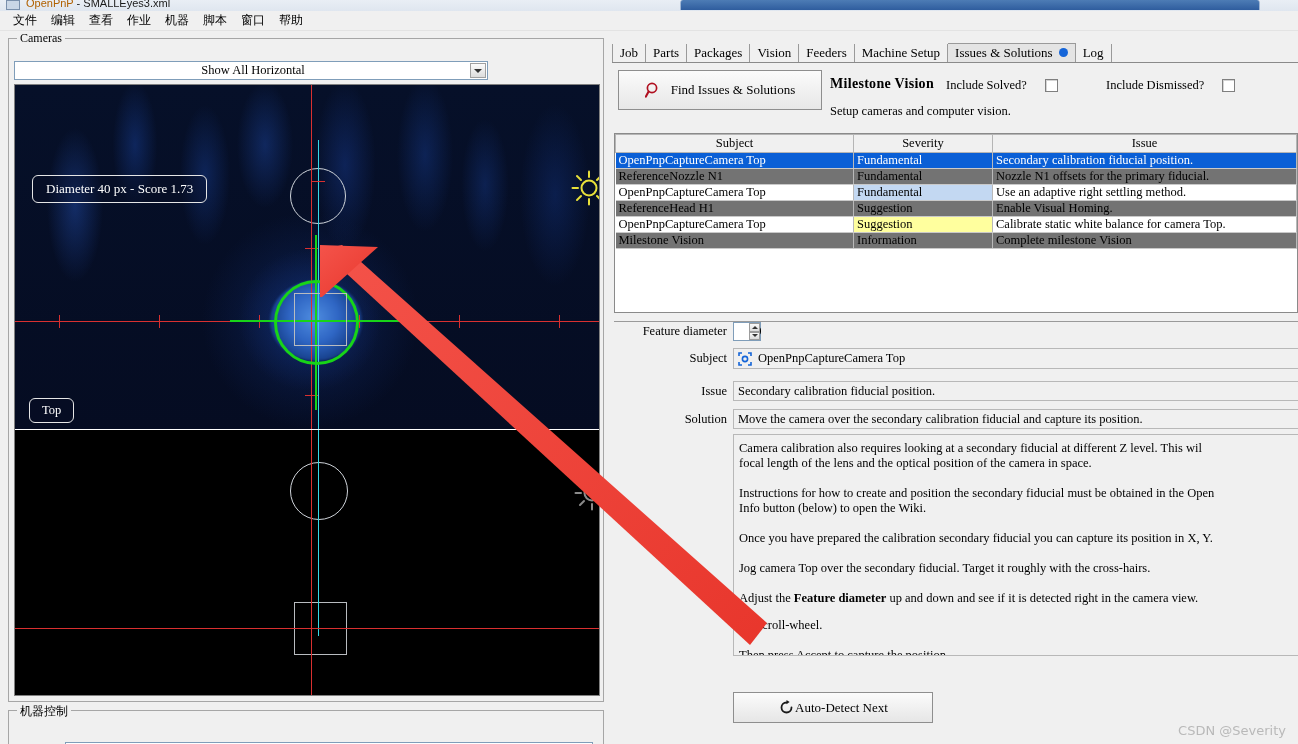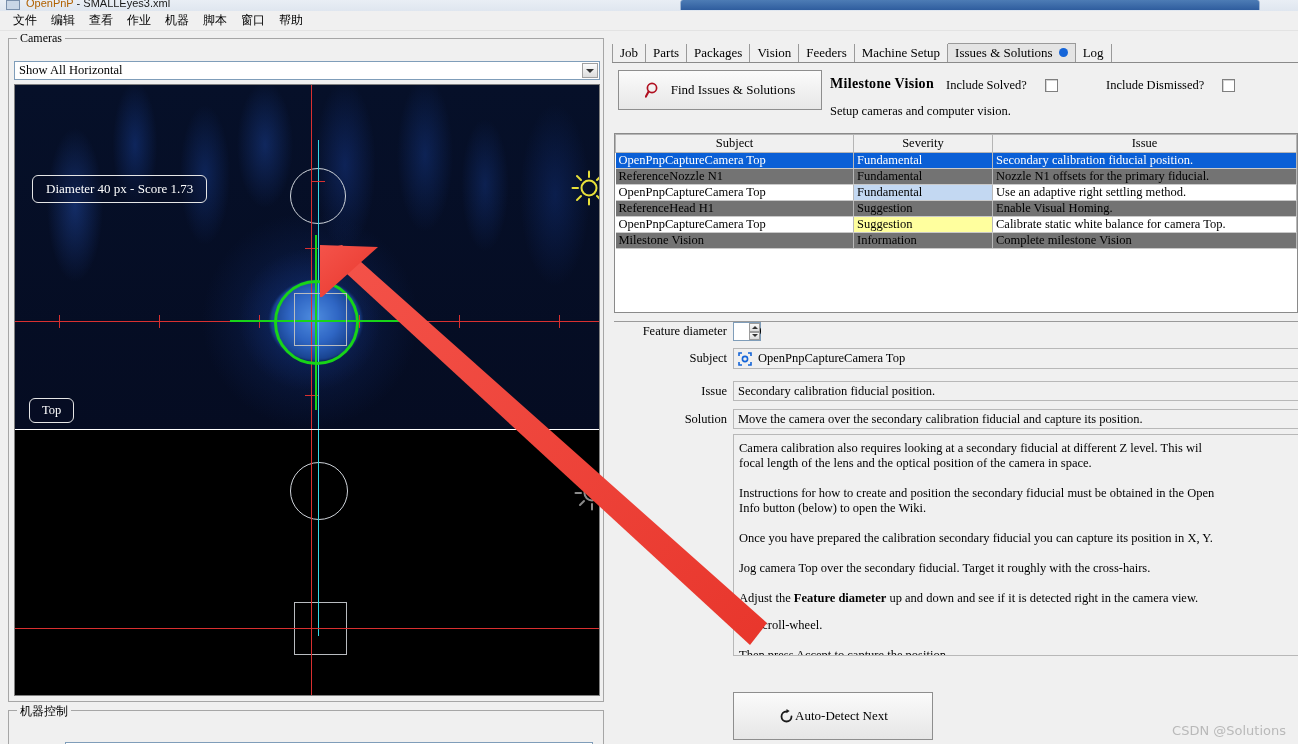--- a/index.html
+++ b/index.html
@@ -80,21 +80,21 @@
     position: absolute; right: 1px; top: 1px; width: 16px; height: 15px;
     background: linear-gradient(#fcfcfc, #dcdcdc);
     border: 1px solid #a0a0a0;
     display: flex; align-items: center; justify-content: center;
   }
   .combo .arrow-btn::after {
     content: ""; width: 0; height: 0;
     border-left: 4px solid transparent; border-right: 4px solid transparent;
     border-top: 4px solid #333;
   }
-  #cameras-combo { left: 5px; top: 22px; width: 586px; }
+  #cameras-combo { left: 5px; top: 22px; width: 474px; justify-content: center; }
 
   
   .cam-wrap {
     position: absolute; left: 5px; top: 45px; width: 586px; height: 612px;
     border: 1px solid #808080; overflow: hidden; background: #000;
   }
   .cam-view { position: absolute; left: 0; width: 586px; overflow: hidden; }
   #cam-top { top: 0; height: 344px; background: #06102b; }
   #cam-bottom { top: 345px; height: 267px; background: #000; }
   #cam-divider { position: absolute; left: 0; top: 344px; width: 586px; height: 1px; background: #ffffff; }
@@ -279,21 +279,21 @@
     flex: 1; background: linear-gradient(#fafafa, #dadada);
     border: 1px solid #9c9c9c; display: flex; align-items: center; justify-content: center;
   }
   .spin-up::after {
     content: ""; width:0;height:0;border-left:3px solid transparent;border-right:3px solid transparent;border-bottom:3px solid #333;
   }
   .spin-dn::after {
     content: ""; width:0;height:0;border-left:3px solid transparent;border-right:3px solid transparent;border-top:3px solid #333;
   }
   .auto-btn {
-    position: absolute; left: 119px; top: 370px; width: 200px; height: 48px;
+    position: absolute; left: 119px; top: 370px; width: 200px; height: 31px;
     background: linear-gradient(#fbfbfb, #e6e6e6); border: 1px solid #8e8e8e;
     display: flex; align-items: center; justify-content: center; 
     font-family: "Liberation Serif", serif; font-size: 13px;
   }
 
   
   #annot-arrow { position: absolute; left: 320px; top: 245px; width: 470px; height: 430px; pointer-events: none; }
 
   .watermark {
     position: absolute; right: 12px; bottom: 6px;
@@ -574,15 +574,15 @@
         <stop offset="100%" stop-color="#e8362c"></stop>
       </linearGradient>
     </defs>
     <polygon points="424,402 452,416 436,392" fill="#ffffff" opacity="0"></polygon>
     <path d="M24,22 L0,2 L1,44 Z" fill="url(#agrad)"></path>
     <polygon points="1,5 430,400 447,378 22,0" fill="url(#agrad)"></polygon>
     <polygon points="0,2 52,3 3,47" fill="url(#agrad)"></polygon>
     <polygon points="0,0 58,2 2,52 0,52" fill="url(#agrad)"></polygon>
   </svg>
 
-  <div class="watermark">CSDN @Solutions</div>
+  <div class="watermark">CSDN @Severity</div>
 
 </div>
 
 </body></html>

